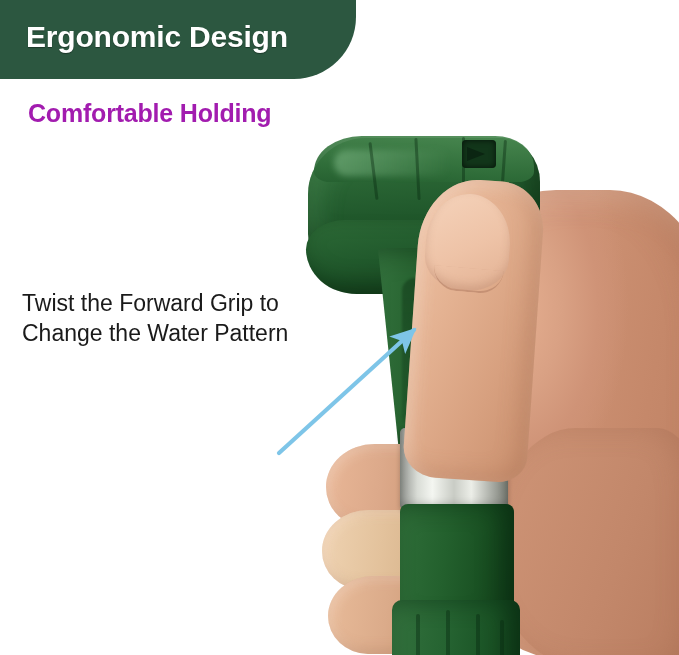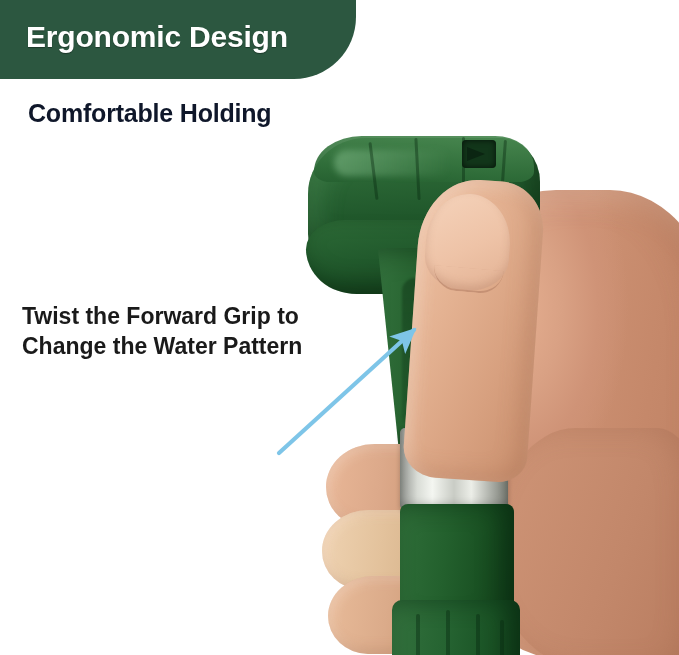--- a/index.html
+++ b/index.html
@@ -19,28 +19,28 @@
     border-bottom-right-radius:62px;
   }
   .banner-title{
     position:absolute;left:26px;top:20px;
     font-size:30px;font-weight:bold;color:#ffffff;
     letter-spacing:-.2px;white-space:nowrap;
     text-shadow:0 1px 1px rgba(0,0,0,.35);
   }
   .subtitle{
     position:absolute;left:28px;top:99px;
-    font-size:25px;font-weight:bold;color:#0f172a;
+    font-size:25px;font-weight:bold;color:#a21caf;
     white-space:nowrap;letter-spacing:-.2px;
   }
 
   
   .anno{
     position:absolute;color:#1a1a1a;font-size:23px;line-height:1.32;
-    white-space:pre-line;font-weight:700;margin-top:13px;
+    white-space:pre-line;font-weight:400;
   }
   .anno-grip{left:22px;top:288px;}
   .anno-thumb{left:86px;top:418px;}
 
   
   .callout{position:absolute;left:0;top:0;width:679px;height:655px;pointer-events:none;}
 
   
   .photo{position:absolute;left:250px;top:128px;width:429px;height:527px;}
 

